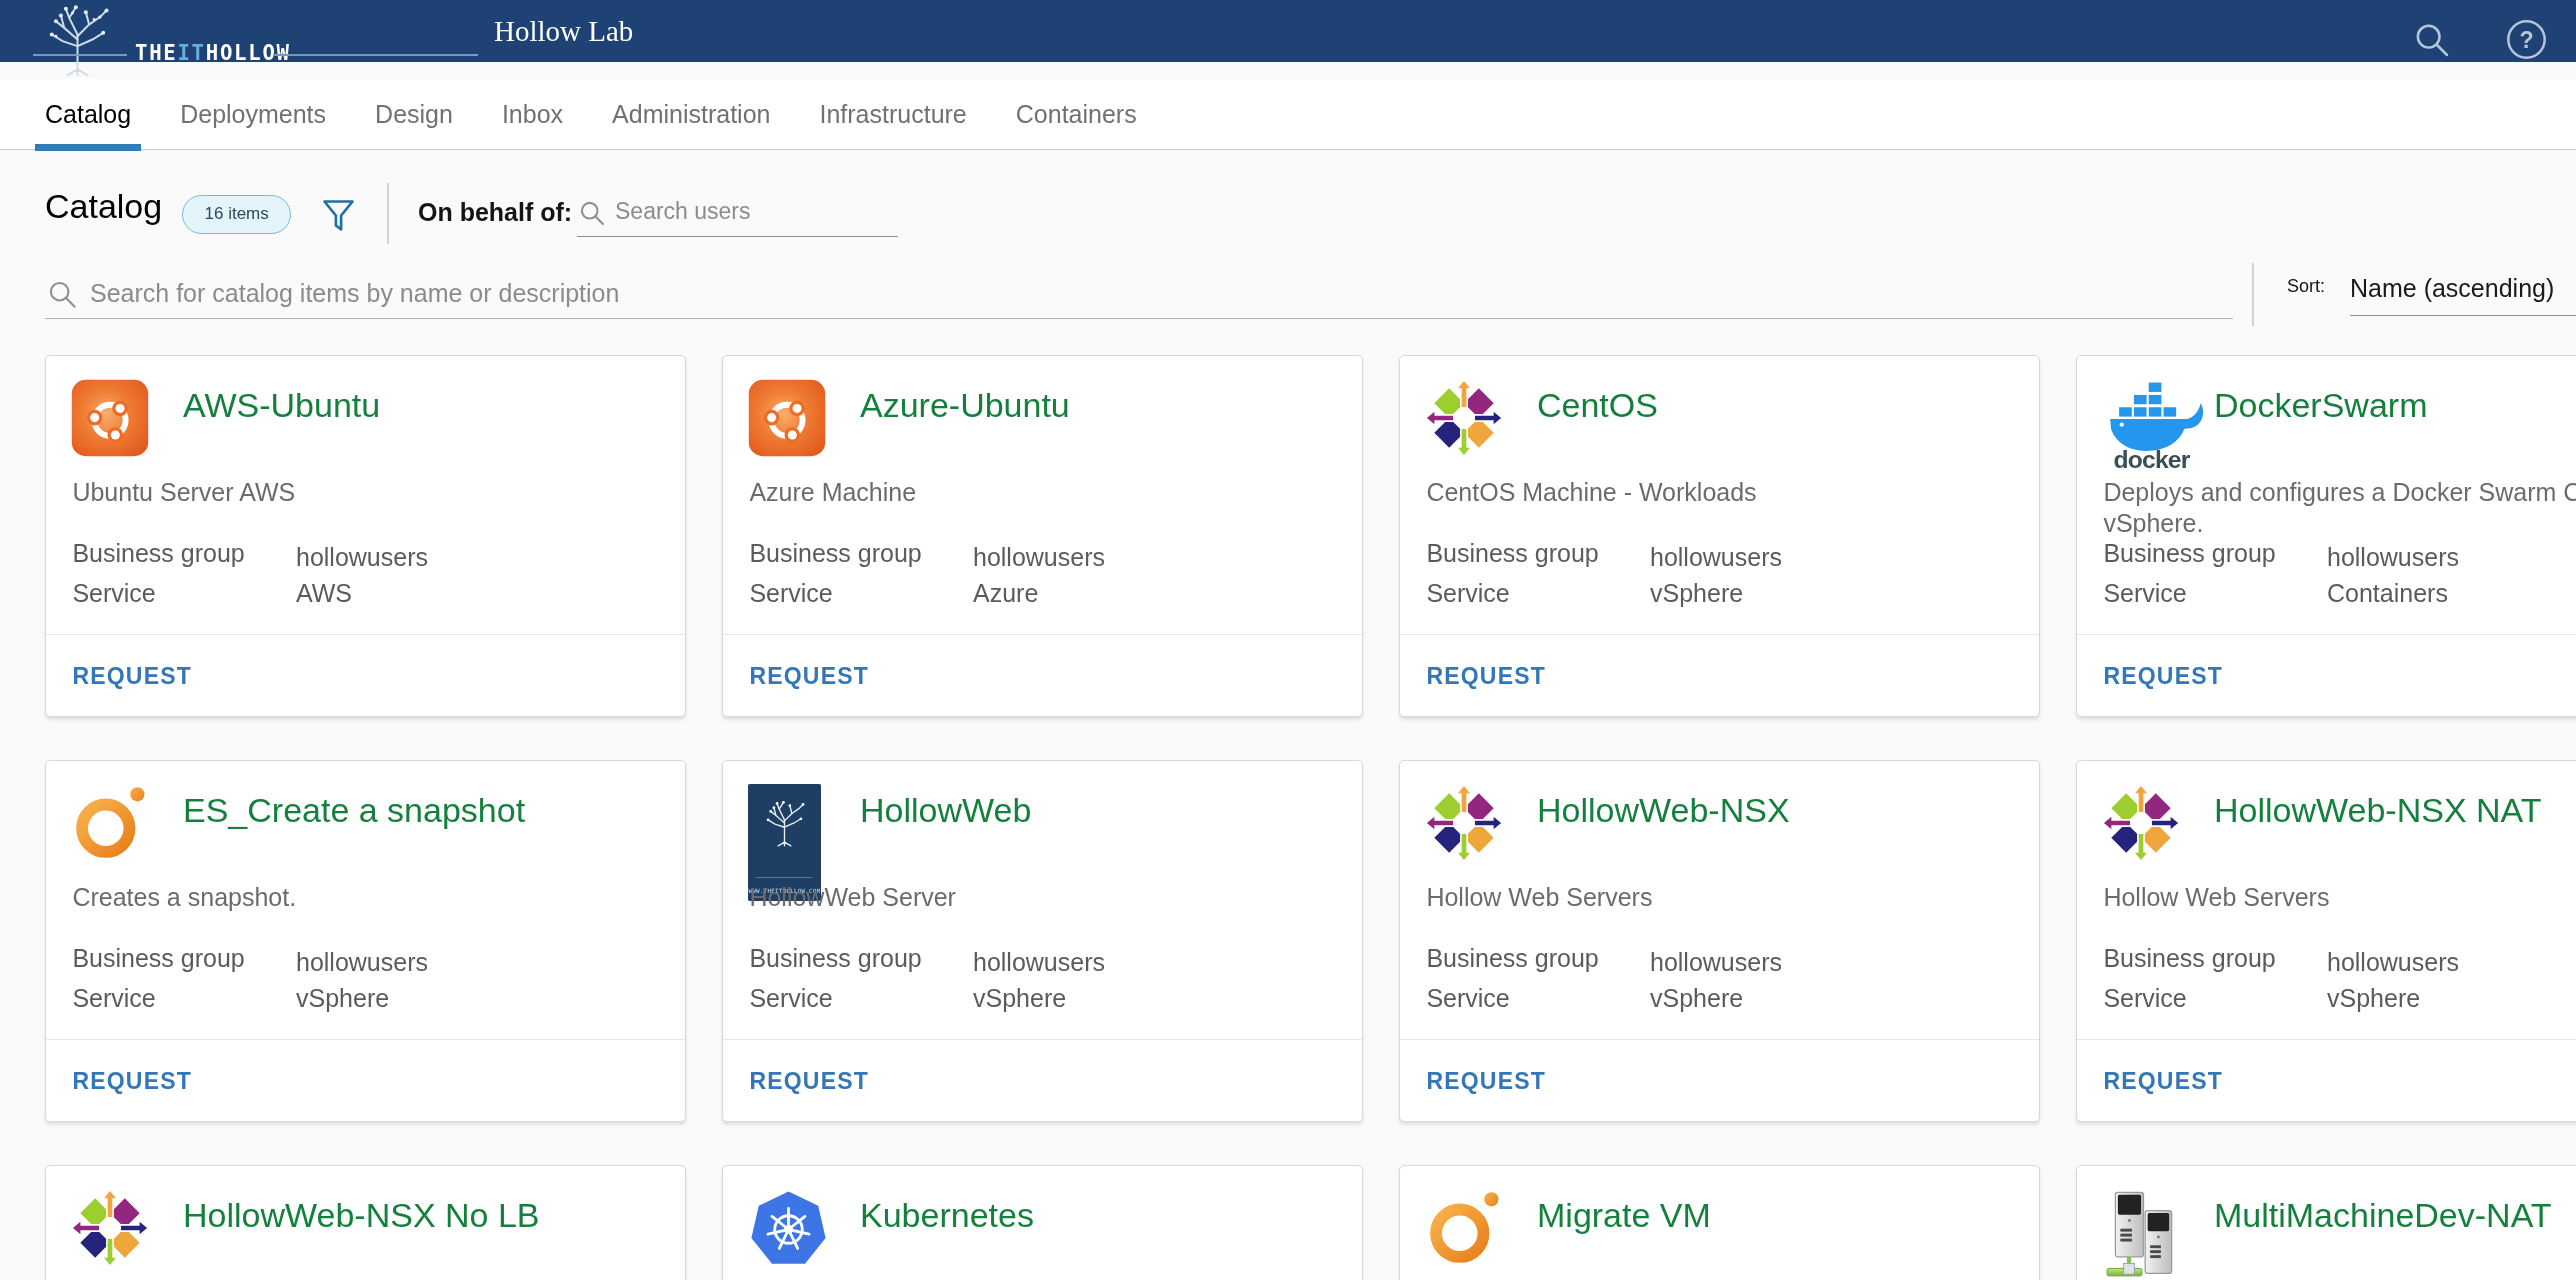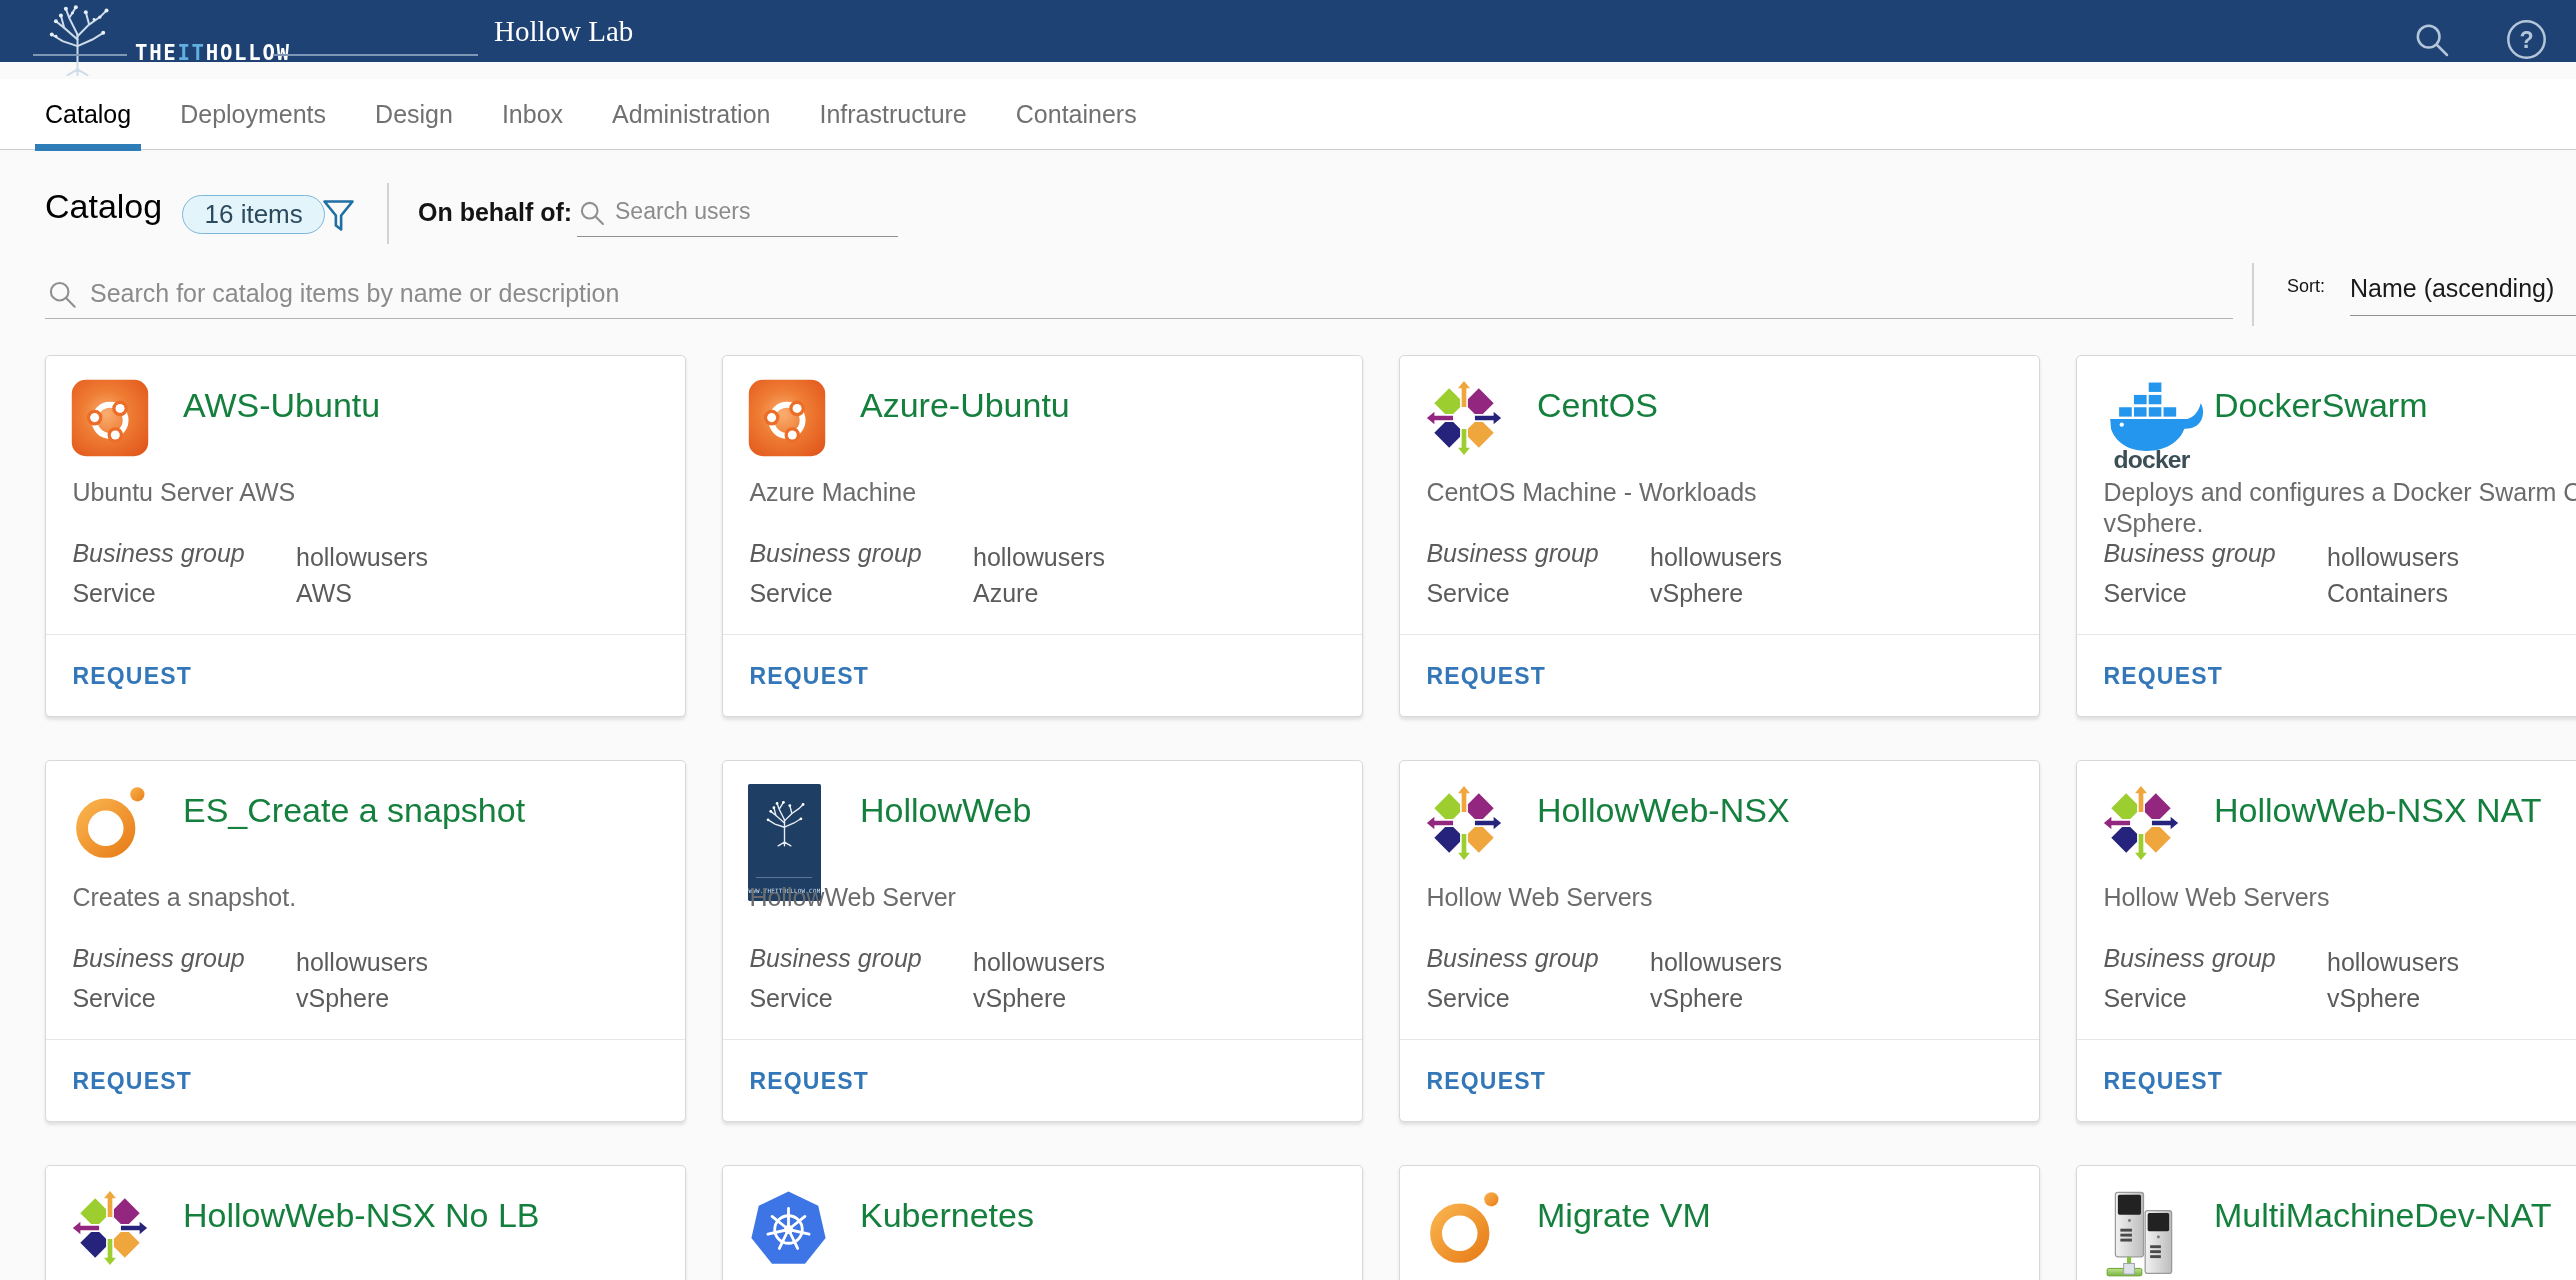--- a/index.html
+++ b/index.html
@@ -29,21 +29,21 @@
     font-size:25px; color:#717171; cursor:pointer; white-space:nowrap; }
   .tab.active { color:#000000; }
   .tab.active::after { content:""; position:absolute; left:-10px; right:-10px; bottom:-1.7px;
     height:6.6px; background:#2f7db8; }
 
   
   .main { position:absolute; top:152px; left:0; right:0; bottom:0; background:#fafafa; }
   .page-heading { position:absolute; left:45px; top:35px; font-size:34px; font-weight:400; color:#000000; }
   .count-badge { position:absolute; left:182px; top:43px; height:39px; line-height:36px;
     padding:0 21.5px; border:1.7px solid #7db6d8; border-radius:20px; background:#e4f4fb;
-    font-size:26px; color:#2b4a5e; }
+    font-size:17px; color:#2b4a5e; }
   .filter-ico { position:absolute; left:321px; top:46px; cursor:pointer; }
   .vdiv1 { position:absolute; left:387px; top:31px; width:1.7px; height:61px; background:#d2d2d2; }
   .on-behalf { position:absolute; left:418px; top:46px; font-size:25px; font-weight:600; color:#141414; }
   .user-search { position:absolute; left:577px; top:35px; width:321px; height:50px;
     border-bottom:1.7px solid #8f8f8f; }
   .user-search svg { position:absolute; left:1.7px; top:13.2px; }
   .user-search input { position:absolute; left:38px; top:6.6px; width:273px; height:36px;
     border:none; outline:none; background:transparent; font-size:23px; color:#333;
     font-family:"Liberation Sans", sans-serif; }
   .catalog-search { position:absolute; left:45px; top:116px; width:2188px; height:51px;
@@ -62,21 +62,21 @@
   .grid { position:absolute; left:45px; top:203px; display:grid;
     grid-template-columns:repeat(4, 641px); column-gap:36px; row-gap:43px; }
   .card { position:relative; width:641px; height:362px; background:#ffffff;
     border:0.8px solid #d8d8d8; border-radius:5px; box-shadow:0 2.5px 3.3px rgba(0,0,0,0.10); cursor:pointer; }
   .card-icon { position:absolute; left:25px; top:23px; }
   .card-title { position:absolute; left:137px; top:30px; font-size:34px; font-weight:400;
     color:#15803d; white-space:nowrap; }
   .card-desc { position:absolute; left:26.4px; top:121px; width:592px; font-size:25px;
     color:#6b6b6b; line-height:31px; }
   .fld { position:absolute; font-size:25px; color:#5b5b5b; white-space:nowrap; }
-  .fld.l1 { left:26.4px;  top:183px;font-style:italic; }
+  .fld.l1 { left:26.4px;  top:183px; }
   .fld.v1 { left:250px; top:187px; }
   .fld.l2 { left:26.4px;  top:223px; }
   .fld.v2 { left:250px; top:223px; }
   .card-sep { position:absolute; left:0; top:278px; width:100%; height:0.8px; background:#e6e6e6; }
   .card-request { position:absolute; left:26.4px; top:307px; font-size:23px; font-weight:700;
     letter-spacing:1.2px; color:#3377b8; cursor:pointer; }
 
   
   .hw-tile { width:73px; height:117px; background:#1e3e63; border-radius:1.7px; position:relative; }
   .hw-tile svg { position:absolute; left:10px; top:6.6px; }

